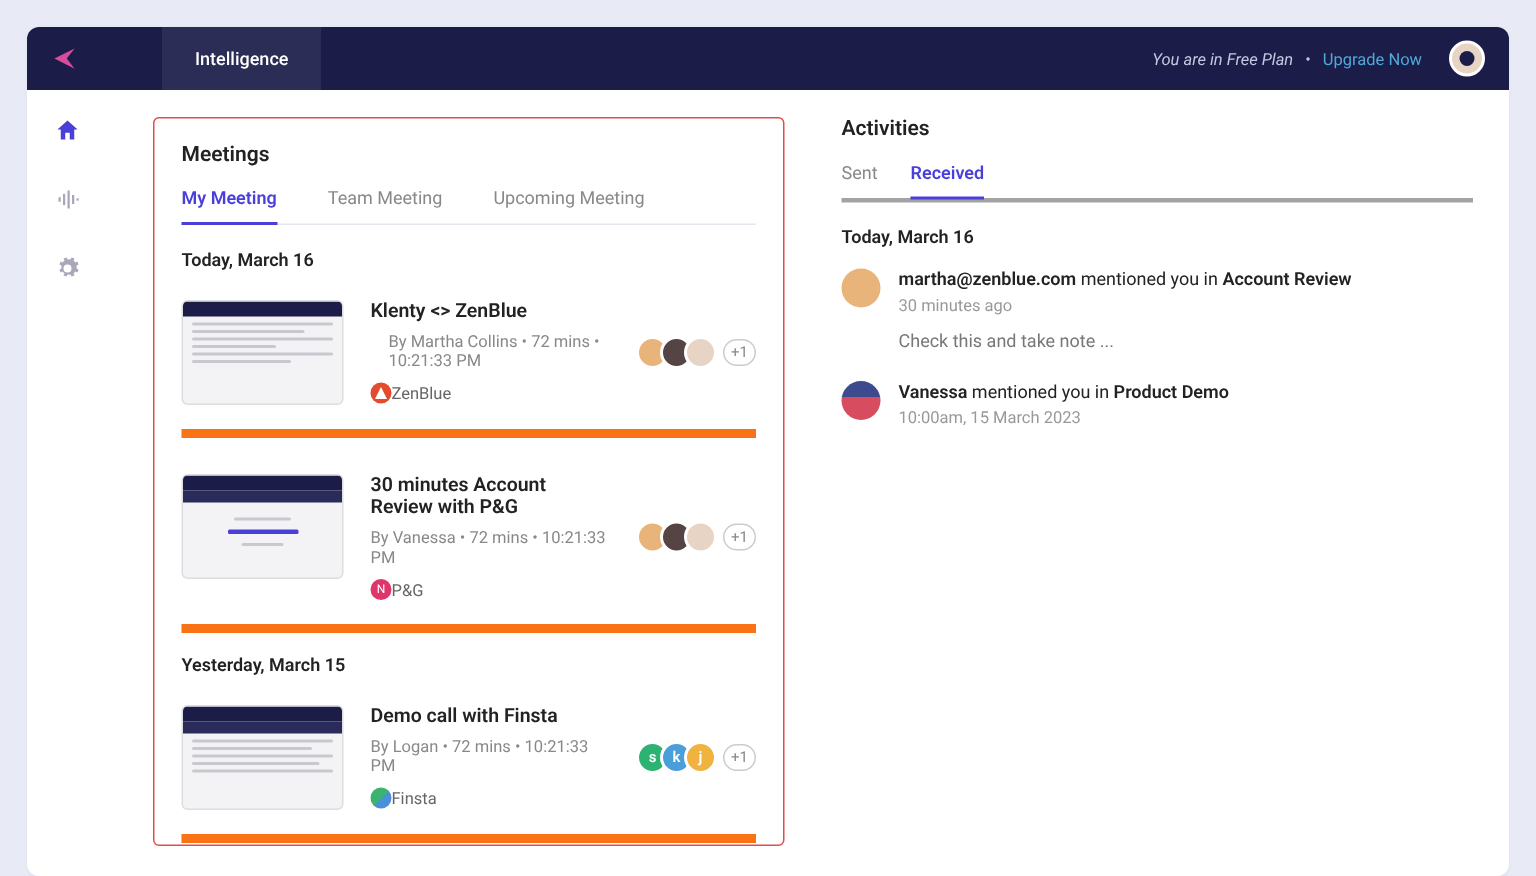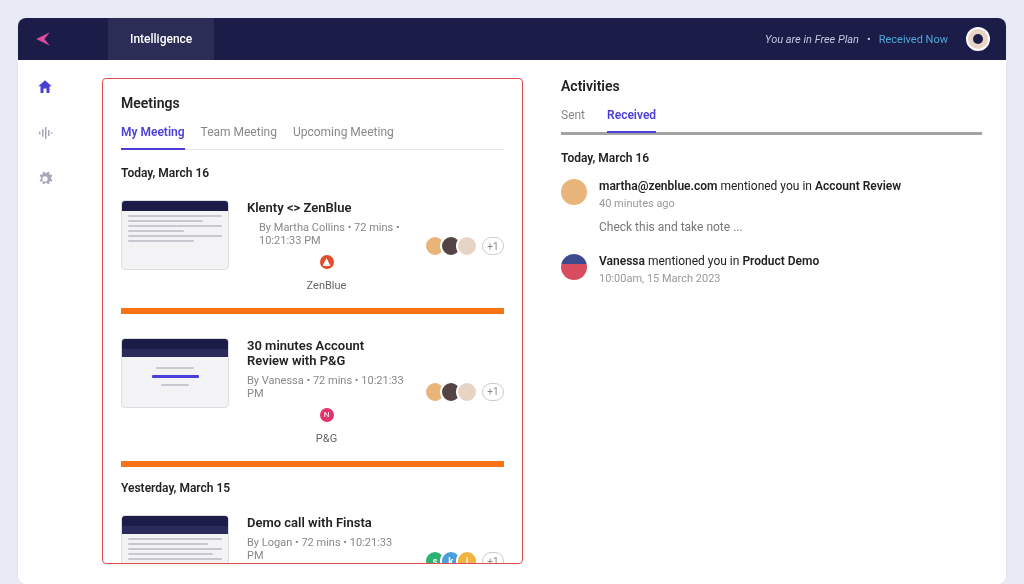--- a/index.html
+++ b/index.html
@@ -24,40 +24,40 @@
 
 
 .main { position:absolute; left:54px; top:42px; right:0; bottom:0; display:flex; }
 .panel-meetings { flex:1; max-width:582px; padding:18px 14px 0 30px; }
 .panel-activities { flex:1; padding:18px 24px 0 24px; }
 
 .red-box { border:1.5px solid #e34c4c; border-radius:4px; padding:16px 18px 0; height:486px; overflow:hidden; }
 
 .title { font-weight:600; font-size:14px; color:#222; margin-bottom:14px; }
 
-.tabs { display:flex; gap:16px; border-bottom:1px solid #e6e6ee; margin-bottom:16px; }
+.tabs { display:flex; gap:34px; border-bottom:1px solid #e6e6ee; margin-bottom:16px; }
 .tab { padding-bottom:9px; font-size:12px; color:#888; cursor:pointer; }
 .tab.active { color:#4a3fd9; font-weight:600; border-bottom:2px solid #4a3fd9; margin-bottom:-1px;text-align:right; }
 
 .date-hdr { font-weight:600; font-size:12px; color:#222; margin-bottom:10px; }
 
 .mtg { display:flex; gap:18px; padding:10px 0 16px; border-bottom:6px solid #f97316; margin-bottom:14px; }
 .mtg:last-child { border-bottom:none; margin-bottom:0; }
 .thumb { width:108px; height:70px; border-radius:4px; background:#1b1c48; border:1px solid #ddd; overflow:hidden; position:relative; }
 .thumb.light { background:#f3f3f5; }
 .thumb .bar { height:10px; background:#1b1c48; }
 .thumb .bar2 { height:8px; background:#2a2b5a; }
 .thumb .body-lines { padding:4px 6px; }
 .thumb .body-lines span { display:block; height:2px; background:#c8c8d0; margin-bottom:3px; border-radius:1px; }
 
 .mtg-body { flex:1; }
 .mtg-title { font-weight:600; font-size:13px; color:#222; margin-bottom:6px; }
 .mtg-meta { font-size:11px; color:#888; margin-left:12px; margin-bottom:8px; }
 .mtg-meta.no-indent { margin-left:0; }
-.mtg-org { display:flex; align-items:center; gap:10px; font-size:11px; color:#666;flex-direction:column; }
+.mtg-org { display:flex; align-items:center; gap:0; font-size:11px; color:#666; }
 .org-ico { width:14px; height:14px; border-radius:50%; display:inline-block; }
 .org-ico.zen { background:#e34c2c; position:relative; }
 .org-ico.zen::after { content:""; position:absolute; inset:3px; background:#fff; clip-path:polygon(50% 0,100% 100%,0 100%); }
 .org-ico.pg { background:#e0356b; color:#fff; font-size:8px; text-align:center; line-height:14px; }
 .org-ico.fin { background:linear-gradient(135deg,#3cb371 50%,#4a90d9 50%); }
 
 .attendees { display:flex; align-items:center; }
 .av { width:22px; height:22px; border-radius:50%; border:2px solid #fff; margin-left:-6px; display:flex; align-items:center; justify-content:center; font-size:10px; color:#fff; }
 .av:first-child { margin-left:0; }
 .av.photo1 { background:#e8b47a; }
@@ -89,21 +89,21 @@
   <div class="hdr">
     <div class="hdr-logo">
       <svg viewBox="0 0 24 24" width="18" height="18">
           <path d="M3 12 L21 3 L14 12 L21 21 Z" fill="#d84c9e"></path>
         </svg>
     </div>
     <div class="hdr-tab">Intelligence</div>
     <div class="hdr-right">
       <span class="hdr-plan">You are in Free Plan</span>
       <span class="hdr-dot">•</span>
-      <a class="hdr-upgrade">Received Now</a>
+      <a class="hdr-upgrade">Upgrade Now</a>
       <div class="hdr-avatar"></div>
     </div>
   </div>
 
   <div class="side">
     <div class="side-ico active">
       <svg viewBox="0 0 24 24" width="18" height="18" fill="currentColor">
           <path d="M12 3l9 8h-3v9h-4v-6h-4v6H6v-9H3z"></path>
         </svg>
     </div>
@@ -232,21 +232,21 @@
       <div class="act-tabs">
         <div class="tab">Sent</div>
         <div class="tab active">Received</div>
       </div>
       <div class="act-date">Today, March 16</div>
 
       <div class="act">
         <div class="act-av a1"></div>
         <div class="act-body">
           <div class="act-line"><b>martha@zenblue.com</b><span> mentioned you in </span><b>Account Review</b></div>
-          <div class="act-time">40 minutes ago</div>
+          <div class="act-time">30 minutes ago</div>
           <div class="act-msg">Check this and take note ...</div>
         </div>
       </div>
 
       <div class="act">
         <div class="act-av a2"></div>
         <div class="act-body">
           <div class="act-line"><b>Vanessa</b><span> mentioned you in </span><b>Product Demo</b></div>
           <div class="act-time">10:00am, 15 March 2023</div>
         </div>

